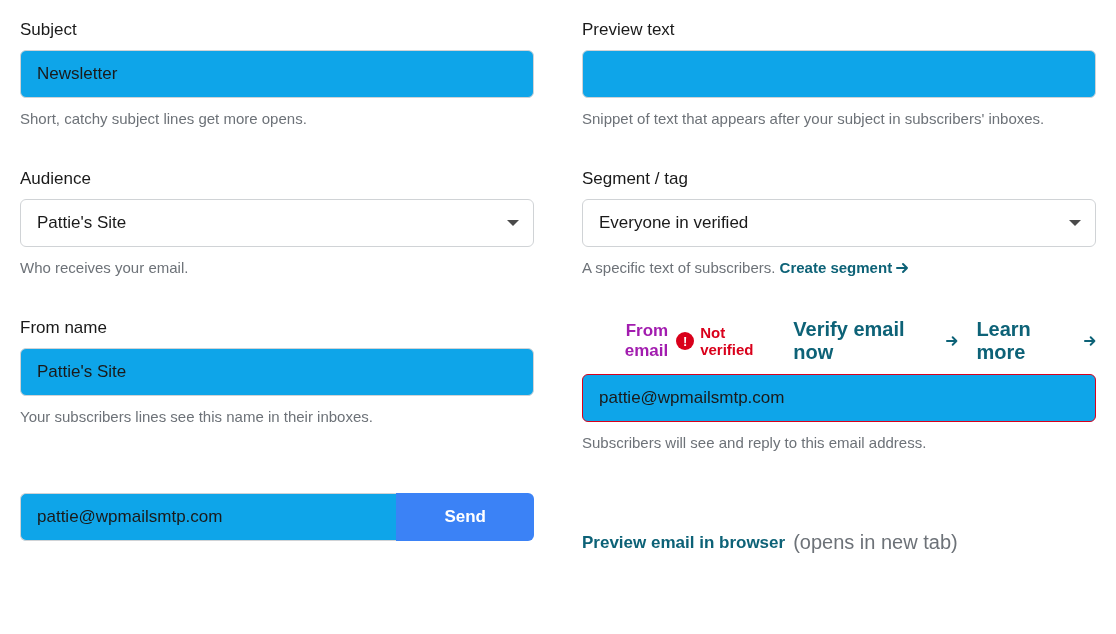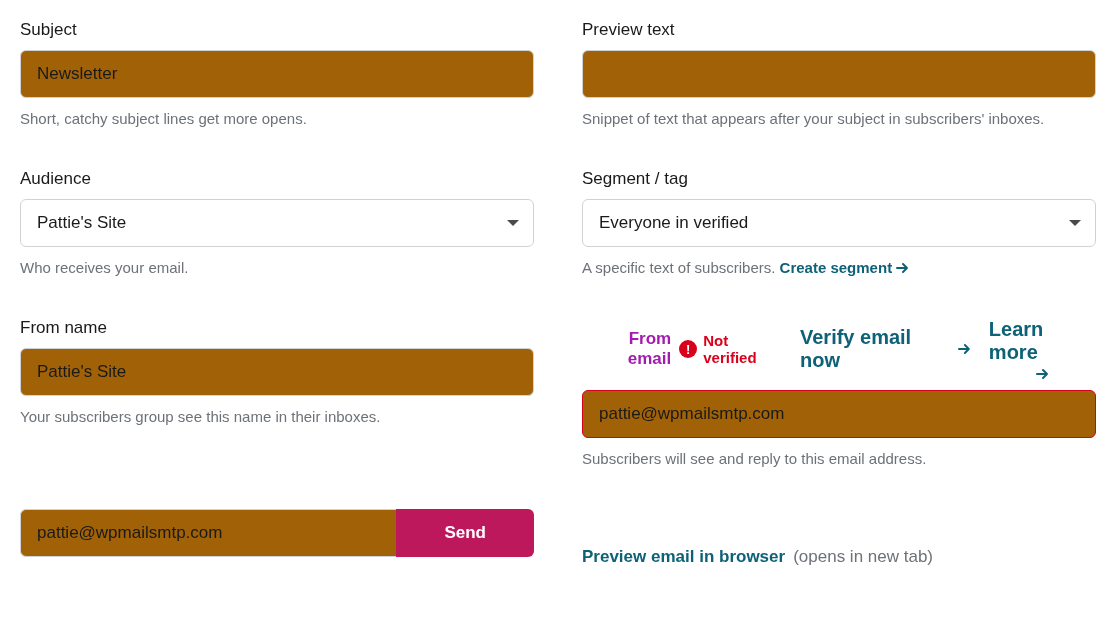--- a/index.html
+++ b/index.html
@@ -38,21 +38,21 @@
       flex-wrap: nowrap;
     }
     .input {
       width: 100%;
       height: 48px;
       border: 1px solid #d0d3d6;
       border-radius: 6px;
       padding: 0 16px;
       font-size: 17px;
       color: #1a1a1a;
-      background: #a16207;
+      background: #0ea5e9;
       outline: none;
       font-family: inherit;
     }
     .input-error {
       border-color: #d9001b;
     }
     .select {
       position: relative;
       width: 100%;
       height: 48px;
@@ -133,45 +133,44 @@
       display: flex;
       width: 100%;
     }
     .input-group .input {
       border-top-right-radius: 0;
       border-bottom-right-radius: 0;
       border-right: none;
       flex: 1;
     }
     .btn {
-      background: #be185d;
+      background: #3b82f6;
       color: #fff;
       border: none;
       font-weight: 700;
       font-size: 17px;
       padding: 0 48px;
       height: 48px;
       border-top-right-radius: 6px;
       border-bottom-right-radius: 6px;
       cursor: pointer;
       font-family: inherit;
     }
     .preview-row {
       display: flex;
       align-items: center;
       gap: 8px;
       margin-top: 38px;
     }
     .muted-paren {
       color: #6d7278;
-      font-size: 17px;
+      font-size: 20px;
     }
     .label-row .link + .link {
       margin-left: 10px;
-      flex-direction: column;
     }
   </style>
 </head>
 <body>
 
 <div class="grid">
 
   <div class="field">
     <div class="label">Subject</div>
     <input class="input" type="text" value="Newsletter" style="">
@@ -206,21 +205,21 @@
         <svg class="arrow-icon" width="13" height="12" viewBox="0 0 13 12" fill="none">
           <path d="M1 6h10M7 2l4 4-4 4" stroke="#0d6277" stroke-width="2" stroke-linecap="round" stroke-linejoin="round"></path>
         </svg>
       </a>
     </div>
   </div>
 
   <div class="field">
     <div class="label">From name</div>
     <input class="input" type="text" value="Pattie's Site" style="">
-    <div class="helper">Your subscribers group see this name in their inboxes.</div>
+    <div class="helper">Your subscribers lines see this name in their inboxes.</div>
   </div>
 
   <div class="field">
     <div class="label-row">
       <span class="error-label">From email</span>
       <span class="error-badge">
         <span class="error-circle">!</span>
         <span>Not verified</span>
       </span>
       <span class="spacer"></span>

